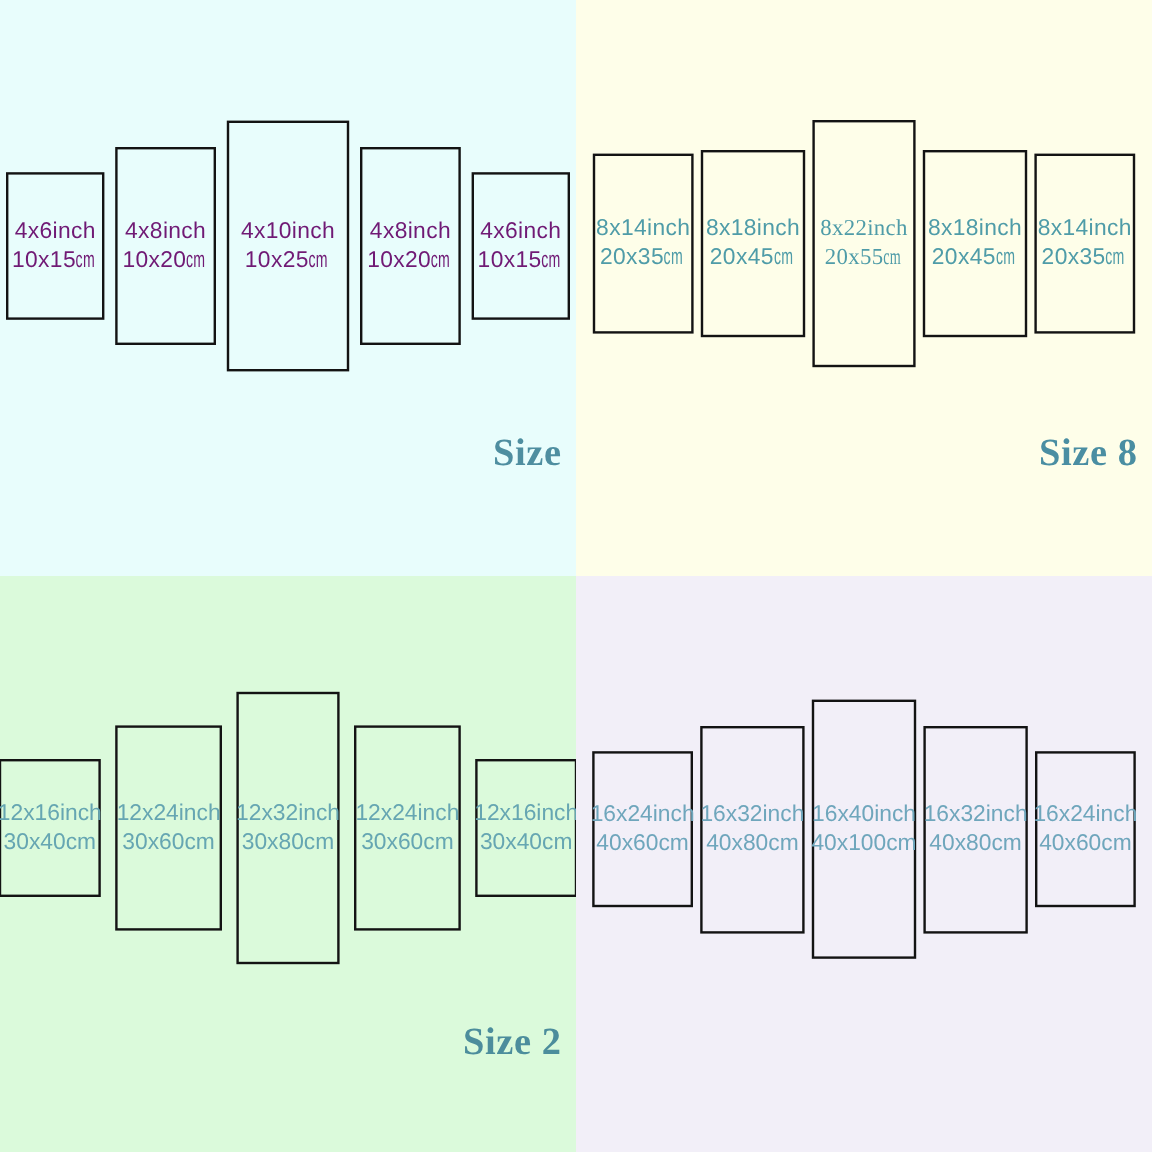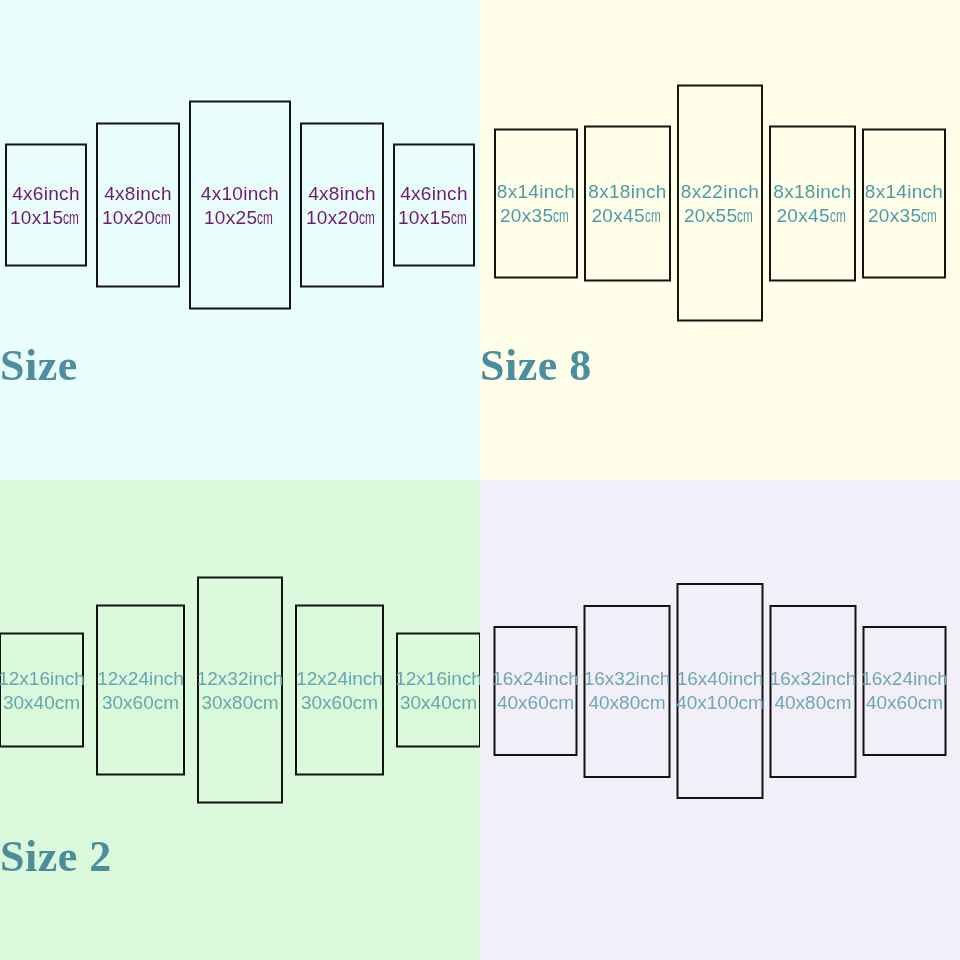--- a/index.html
+++ b/index.html
@@ -45,21 +45,21 @@
     flex:0 0 auto;
     background:transparent;
   }
   
   .q0 .p1,.q0 .p5{width:82px;height:123px;}
   .q0 .p2,.q0 .p4{width:84px;height:165px;}
   .q0 .p3{width:102px;height:209px;}
 
   .q1 .p1,.q1 .p5{width:84px;height:150px;}
   .q1 .p2,.q1 .p4{width:87px;height:156px;}
-  .q1 .p3{width:86px;height:237px;}
+  .q1 .p3{width:86px;height:206px;font-family:Liberation Serif, serif;}
 
   .q2 .p1,.q2 .p5{width:85px;height:115px;}
   .q2 .p2,.q2 .p4{width:89px;height:171px;}
   .q2 .p3{width:86px;height:227px;}
 
   .q3 .p1,.q3 .p5{width:84px;height:130px;}
   .q3 .p2,.q3 .p4{width:87px;height:173px;}
   .q3 .p3{width:87px;height:216px;}
 
   .plabel{
@@ -77,25 +77,25 @@
   .q0 .unit,.q1 .unit{
     display:inline-block;
     transform:scaleX(0.62);
     transform-origin:left center;
     margin-right:-0.38em;
   }
 
   .chart-title{
     position:absolute;
     left:0;right:0;
-    margin:0;
-    text-align:left;
+    margin:12px;
+    text-align:right;
     font-family:"Liberation Serif","DejaVu Serif",serif;
     font-weight:700;
-    font-size:44px;
+    font-size:32px;
     letter-spacing:0.5px;
     transform:translateY(-50%);
   }
   .q0 .chart-title{top:365px;color:#4E8EA0;}
   .q1 .chart-title{top:365px;color:#4A8EA2;}
   .q2 .chart-title{top:376px;color:#4C8D9C;}
   .q3 .chart-title{top:374px;color:#5792A8;}
 </style>
 </head>
 <body>

